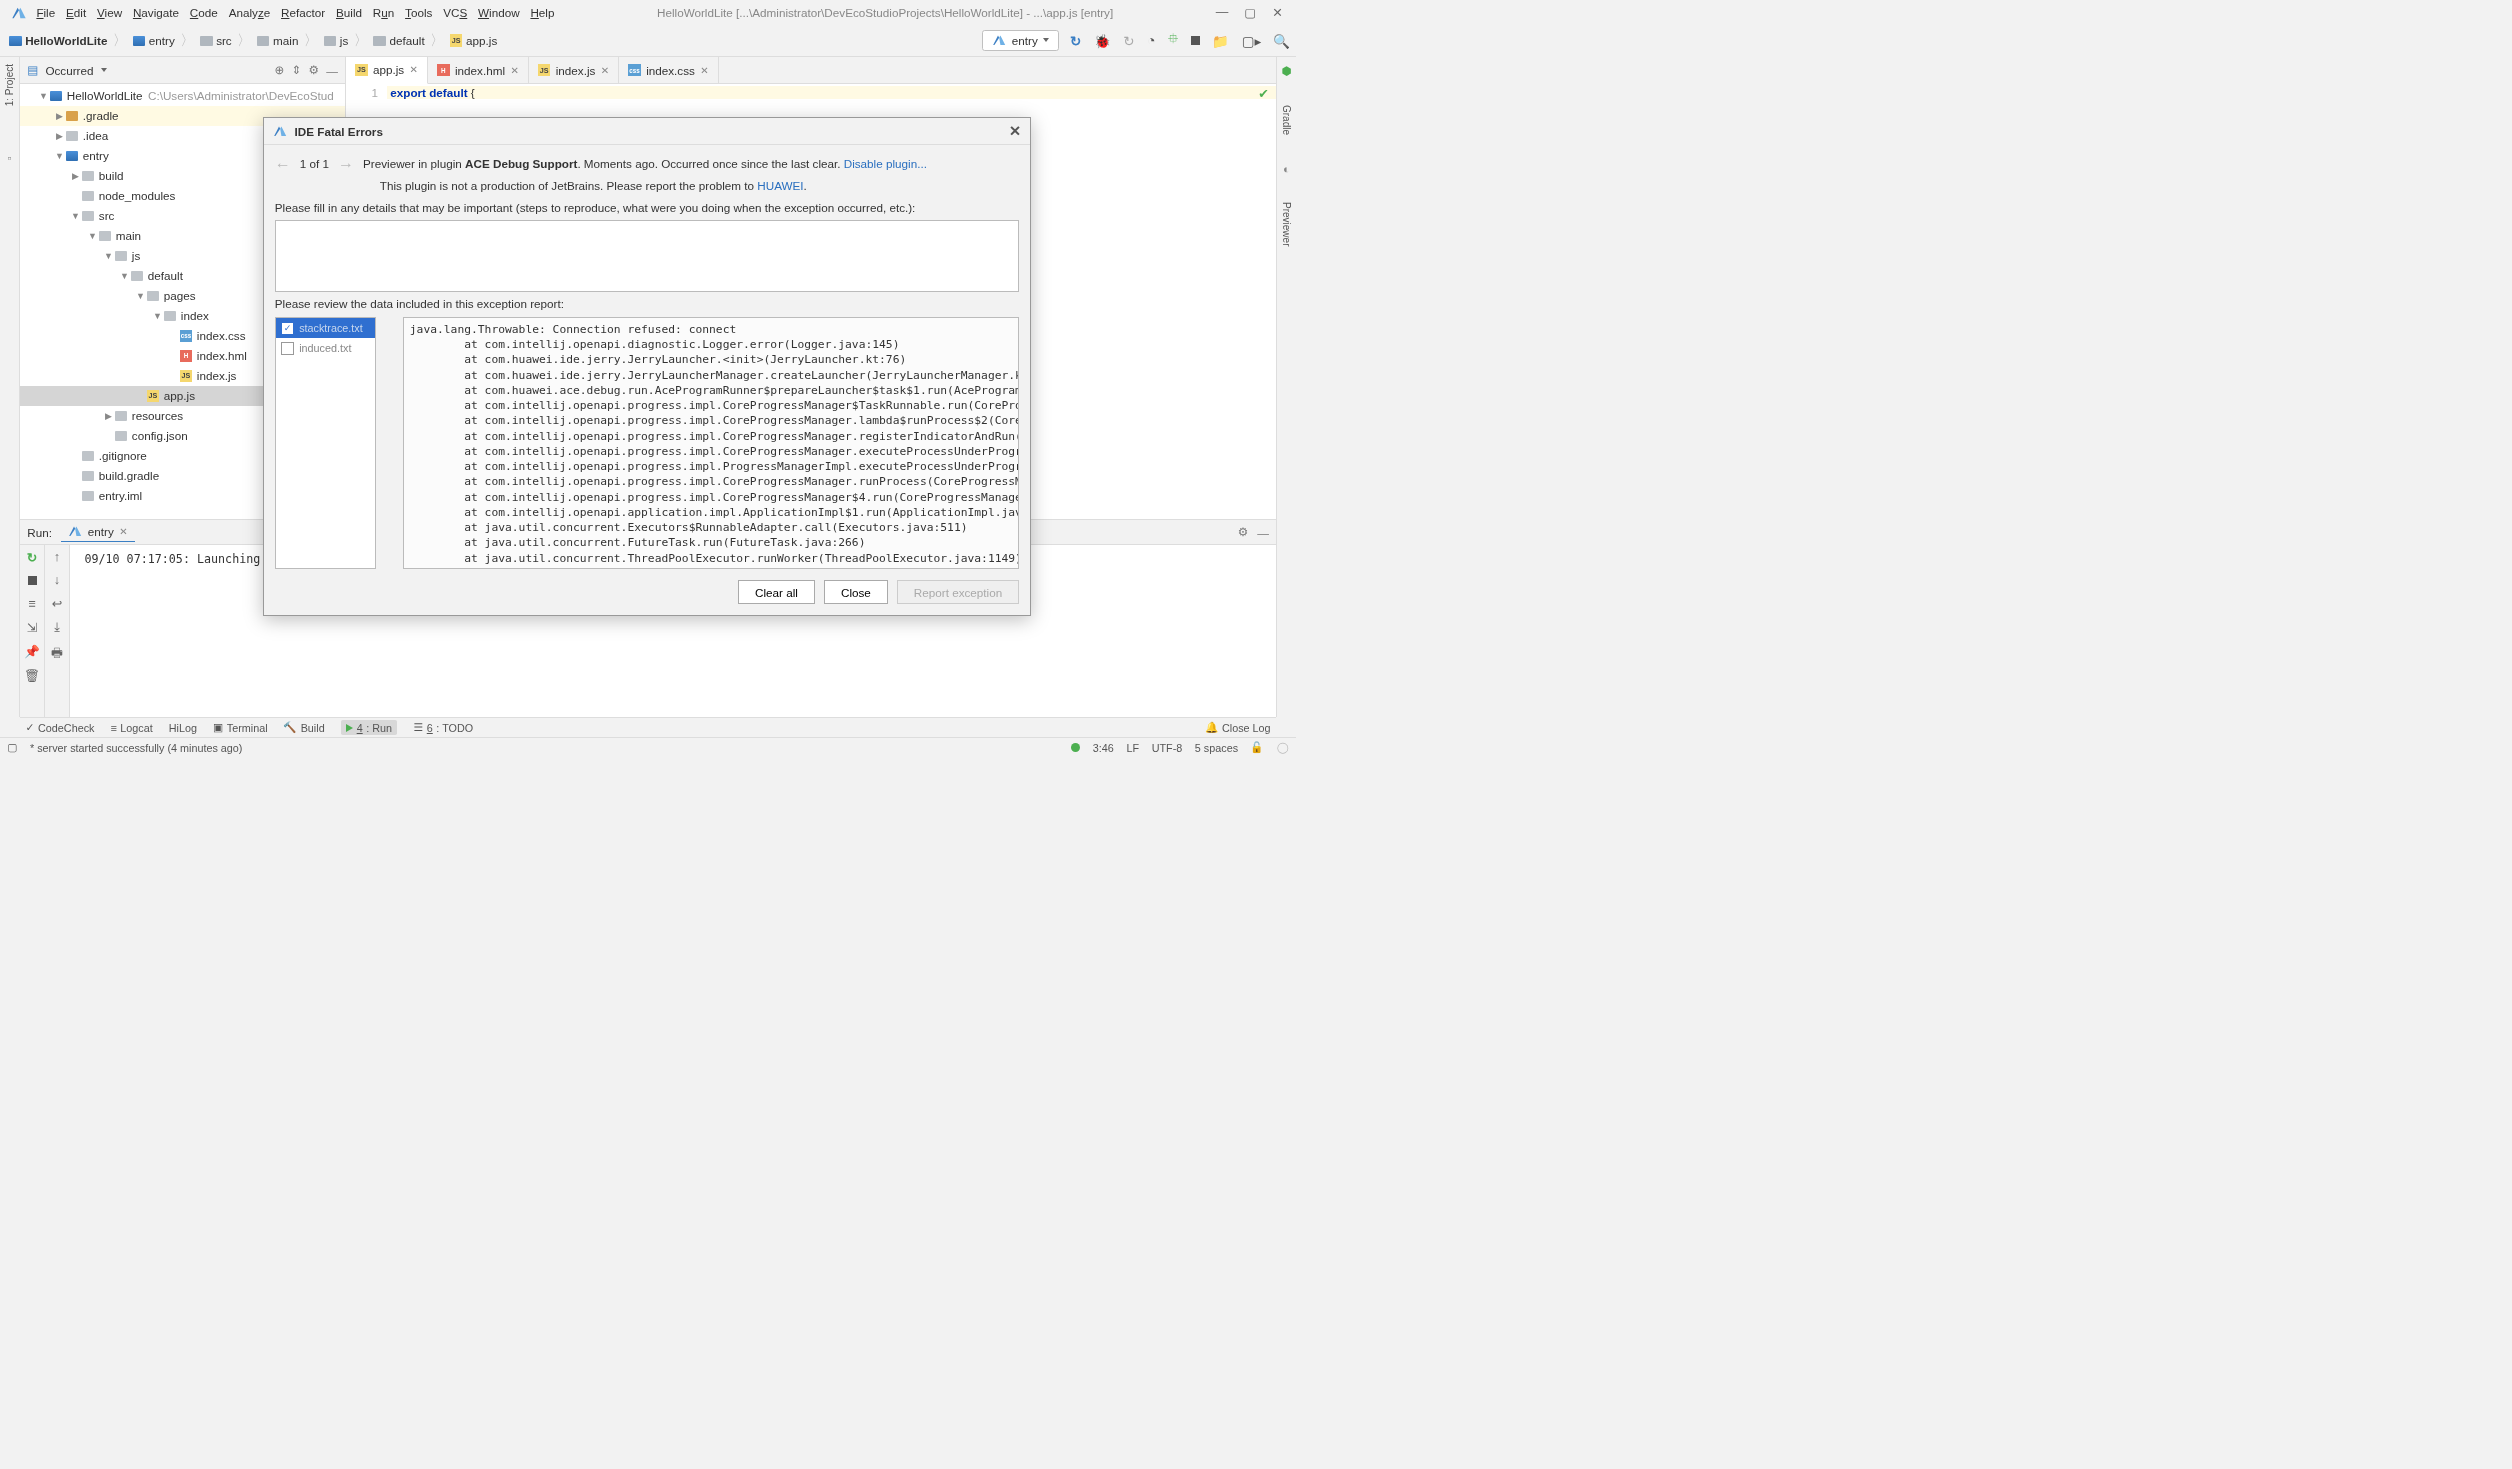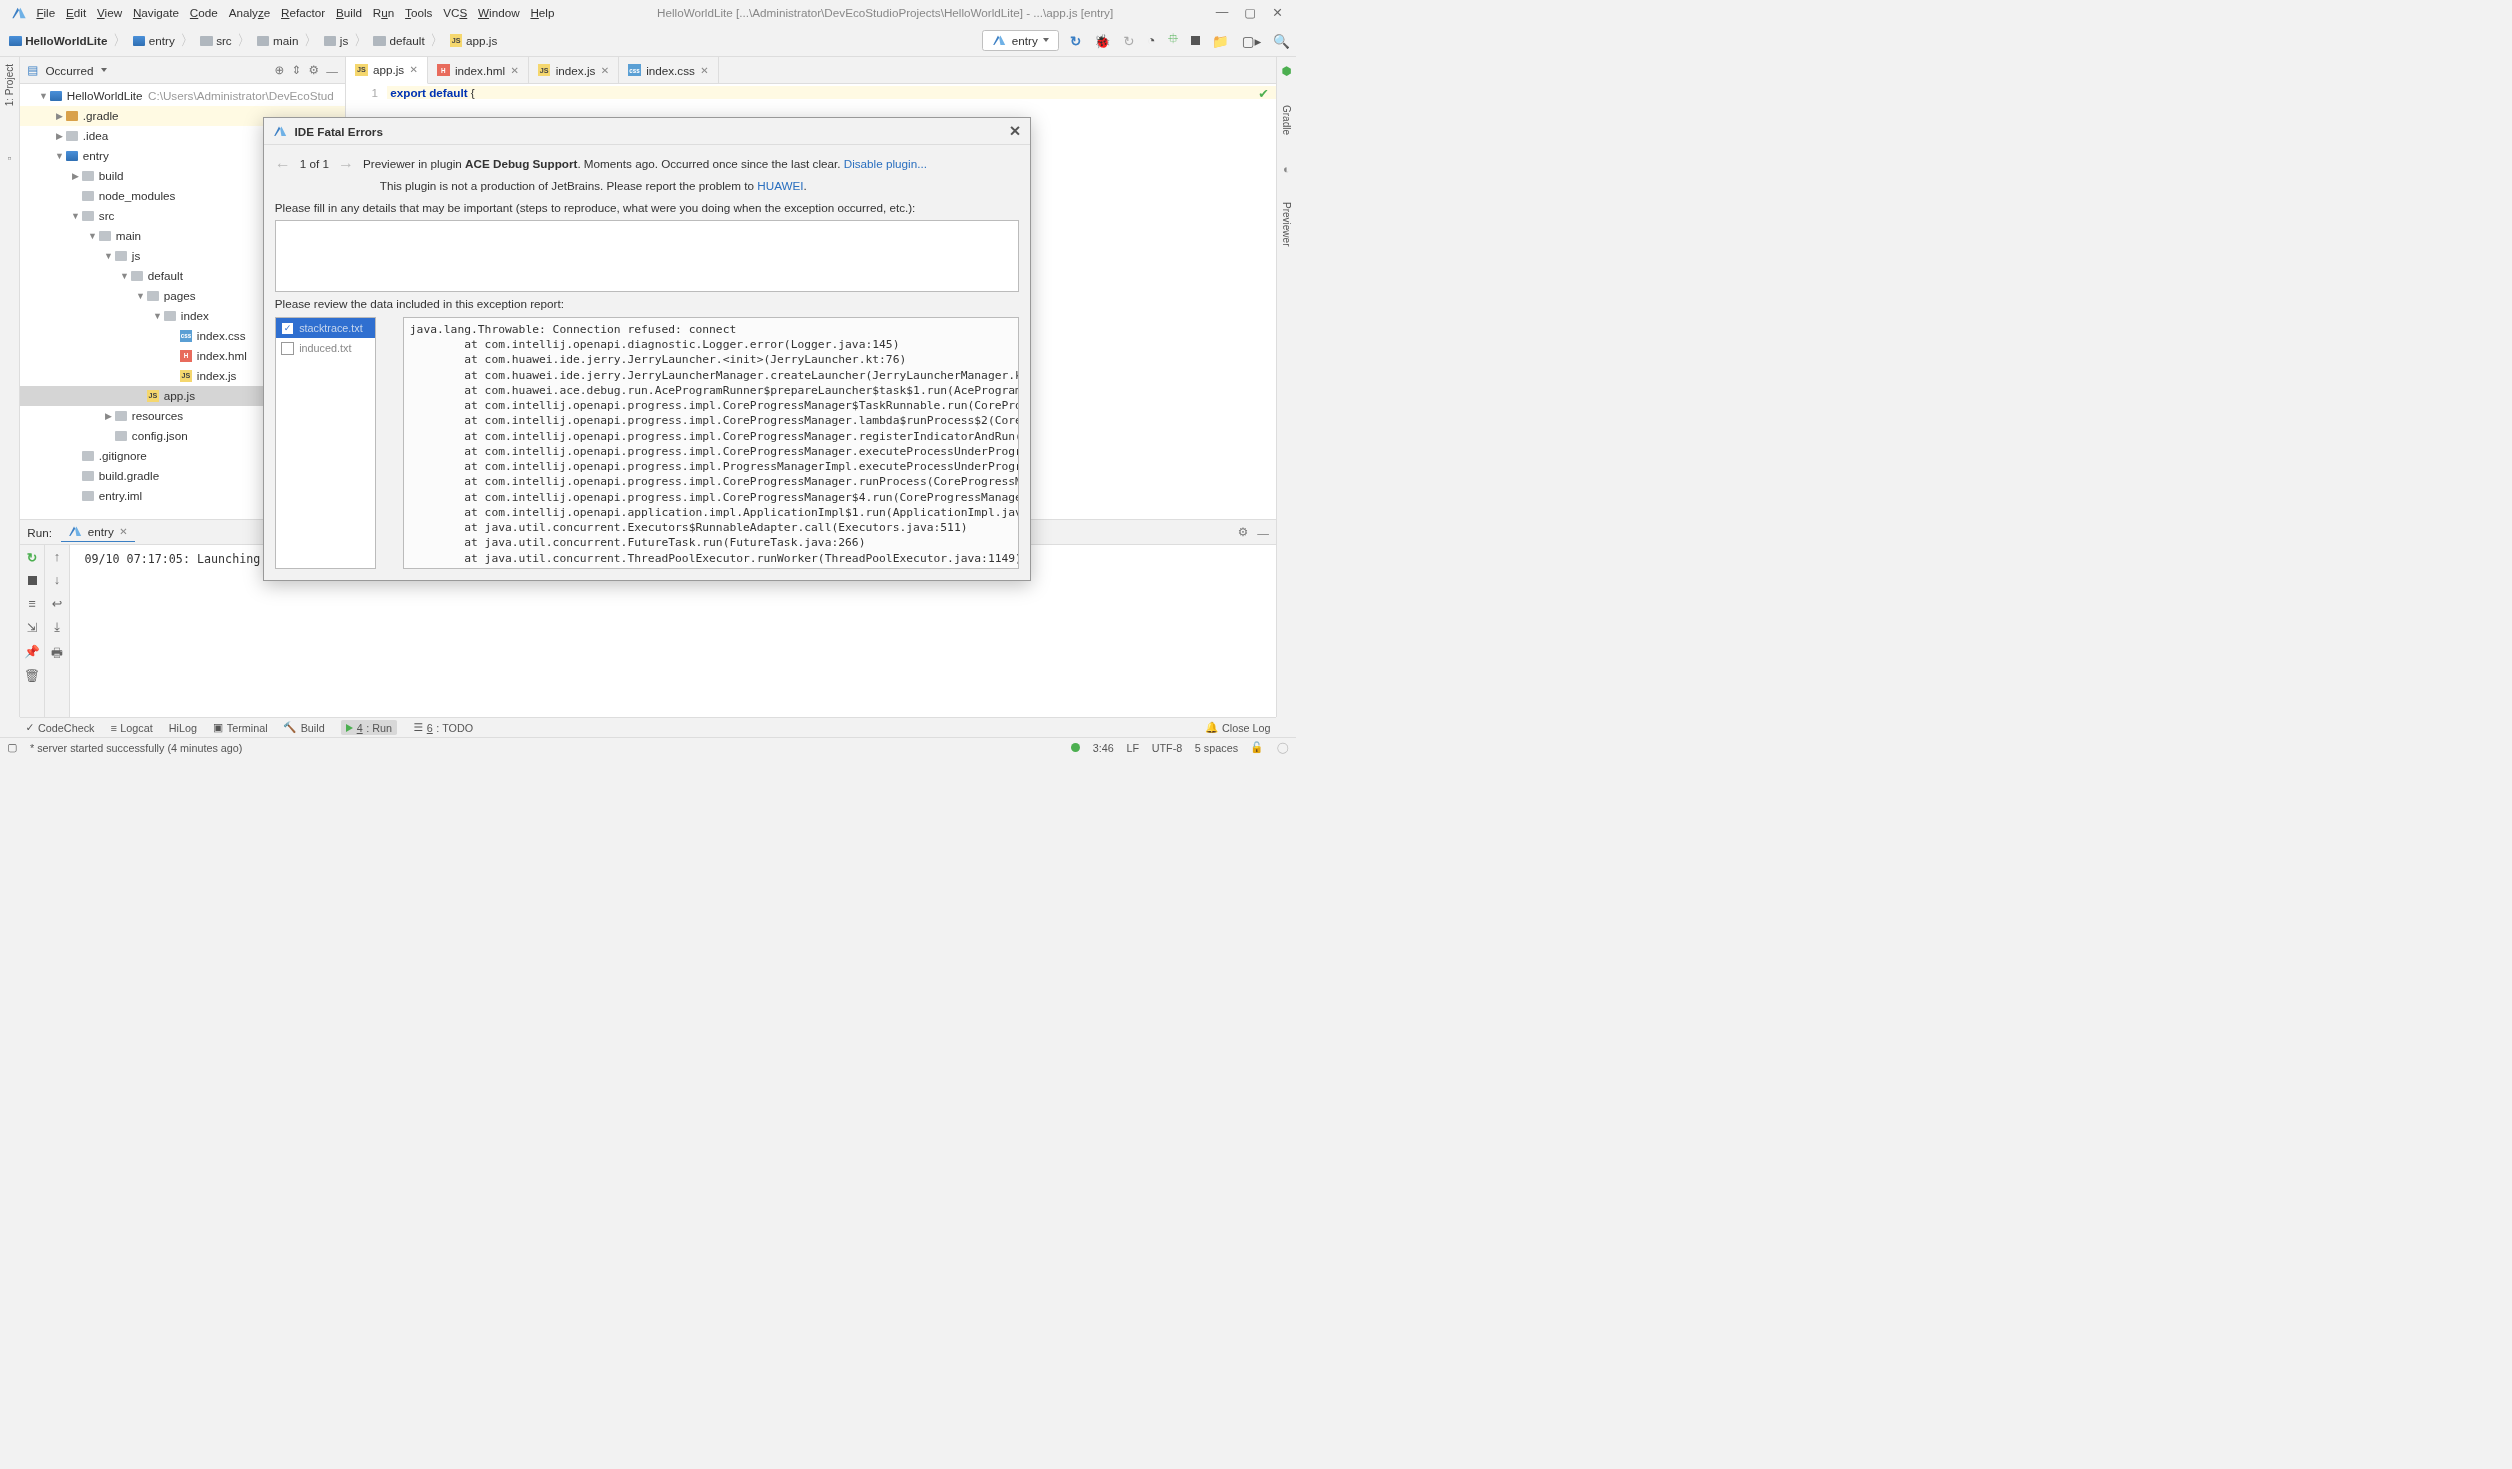--- a/index.html
+++ b/index.html
@@ -559,15 +559,20 @@
         at com.intellij.openapi.progress.impl.CoreProgressManager.registerIndicatorAndRun(CorePro
         at com.intellij.openapi.progress.impl.CoreProgressManager.executeProcessUnderProgress(Cor
         at com.intellij.openapi.progress.impl.ProgressManagerImpl.executeProcessUnderProgress(Pro
         at com.intellij.openapi.progress.impl.CoreProgressManager.runProcess(CoreProgressManager.
         at com.intellij.openapi.progress.impl.CoreProgressManager$4.run(CoreProgressManager.java:
         at com.intellij.openapi.application.impl.ApplicationImpl$1.run(ApplicationImpl.java:294)
         at java.util.concurrent.Executors$RunnableAdapter.call(Executors.java:511)
         at java.util.concurrent.FutureTask.run(FutureTask.java:266)
         at java.util.concurrent.ThreadPoolExecutor.runWorker(ThreadPoolExecutor.java:1149)</div>
     </div>
+    <div class="dlg-buttons">
+      <button class="btn">Clear all</button>
+      <button class="btn">Close</button>
+      <button class="btn disabled">Report exception</button>
+    </div>
   </div>
 </div>
 
 
 </body></html>

